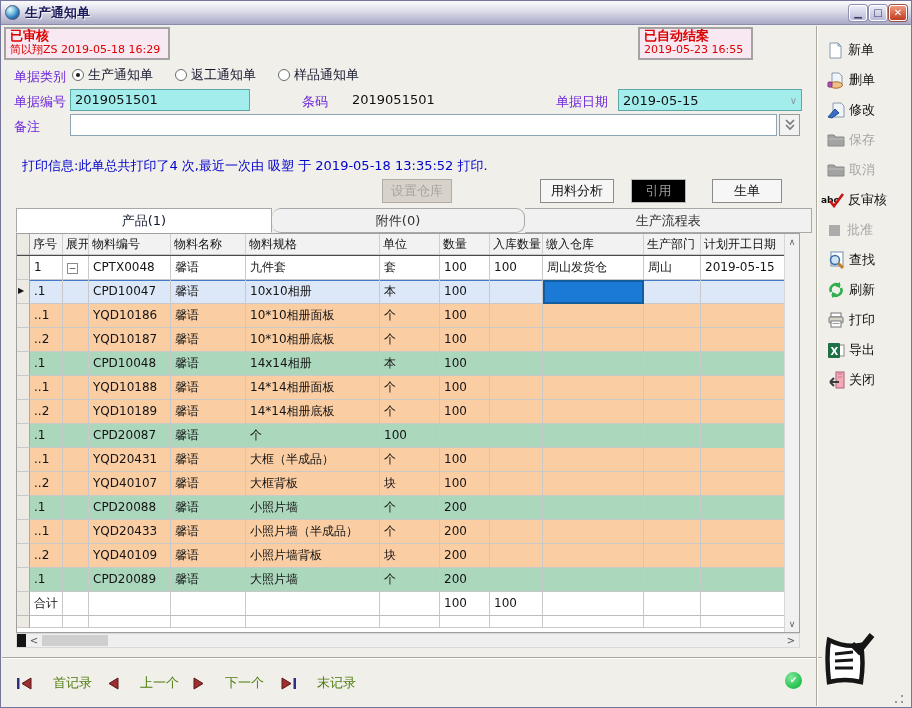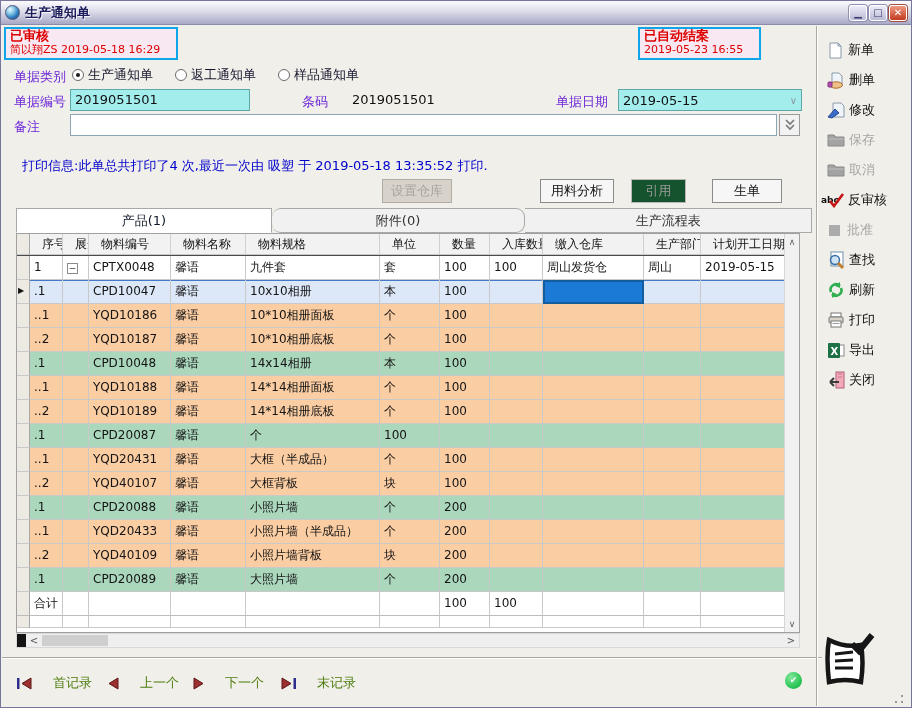--- a/index.html
+++ b/index.html
@@ -9,53 +9,53 @@
   .titlebar{position:relative;height:24px;background:linear-gradient(180deg,#fbfbfe 0%,#dcdcea 45%,#a9a9c6 100%);border-bottom:1px solid #8b8baa;display:flex;align-items:center;padding:0 4px;}
   .app-icon{width:15px;height:15px;border-radius:50%;background:radial-gradient(circle at 32% 28%,#eaf6ff 0%,#8fd0e8 28%,#2f7ec0 62%,#123a6e 100%);border:1px solid #55557a;margin-right:5px;flex:0 0 auto;}
   .title-text{font-size:13px;font-weight:bold;color:#1d1d5c;text-shadow:1px 1px 0 rgba(255,255,255,.8);flex:1;}
   .winbtn{width:18px;height:16px;margin-left:2px;border:1px solid #fff;border-radius:3px;font-size:10px;line-height:14px;text-align:center;color:#3a3a6a;background:linear-gradient(180deg,#eeeef8,#b9b9d6);box-shadow:0 0 0 1px #9090b0;}
   .winbtn.close{background:linear-gradient(180deg,#ef9a82,#c23a1e);color:#fff;font-weight:bold;box-shadow:0 0 0 1px #a05040;}
   
   .bodyarea{position:absolute;top:25px;left:1px;right:1px;bottom:1px;}
   .main{position:absolute;left:0;top:0;width:820px;height:100%;}
   .sidebar{position:absolute;right:4px;top:0;width:90px;height:100%;border-left:1px solid #aba99d;box-shadow:inset 1px 0 0 #ffffff;}
   
-  .stamp{position:absolute;border:2px solid #0ea5e9;background:#f7e8f1;color:#dd0000;padding:0 16px 1px 4px;line-height:1.15;}
+  .stamp{position:absolute;border:2px solid #a3a3a3;background:#f7e8f1;color:#dd0000;padding:0 8px 1px 4px;line-height:1.15;}
   .stamp .l1{font-size:13px;font-weight:bold;display:block;}
   .stamp .l2{font-size:11px;display:block;text-align:center;}
   .stamp-left{left:2px;top:1px;}
   .stamp-right{left:636px;top:1px;}
   
   .flabel{position:absolute;font-size:13px;color:#6d28d9;}
   .radio-group{position:absolute;left:70px;top:40px;display:flex;gap:22px;font-size:13px;color:#15152e;}
   .radio{display:flex;align-items:center;gap:4px;}
   .rdot{width:12px;height:12px;border-radius:50%;border:1px solid #6a6a6a;background:#fff;position:relative;}
   .radio.checked .rdot::after{content:"";position:absolute;left:3px;top:3px;width:4px;height:4px;border-radius:50%;background:#1c1c1c;}
   .field{position:absolute;height:22px;border:1px solid #5fa8a8;background:#a4eded;font-size:13px;color:#101010;padding:2px 4px;}
   .field.white{background:#fff;border:1px solid #8ca6b8;}
   .statictext{position:absolute;font-size:13px;color:#101010;}
   .dateselect{display:flex;align-items:center;justify-content:space-between;}
   .ddchev{color:#8a9aa2;font-size:10px;}
   .dblchev{position:absolute;left:777px;top:88px;width:21px;height:22px;border:1px solid #9a9a9a;background:#f2f2f2;display:flex;align-items:center;justify-content:center;}
   
   .printinfo{position:absolute;left:20px;top:131px;font-size:13px;color:#0000cc;}
   .abtn{position:absolute;top:153px;height:24px;border:1px solid #8a8a8a;background:#f6f6f6;font-size:13px;color:#111;text-align:center;line-height:22px;}
   .abtn.disabled{background:#d7d3cb;border-color:#b0aca4;color:#a9a59d;}
-  .abtn.disabled2{background:#14532d;border-color:#b8b8b8;color:#9c9c9c;}
+  .abtn.disabled2{background:#000000;border-color:#b8b8b8;color:#9c9c9c;}
   
   .tabs{position:absolute;left:14px;top:182px;width:796px;height:25px;display:flex;}
   .tab{border:1px solid #a8a8a8;border-left:none;background:#f1f1f1;font-size:13px;color:#333;display:flex;align-items:center;justify-content:center;}
   .tab:first-child{border-left:1px solid #a8a8a8;}
   .tab.active{background:#ffffff;border-bottom:1px solid #ffffff;color:#0f172a;}
   
   .tablebox{position:absolute;left:14px;top:207px;width:784px;height:400px;border:1px solid #a0a0a0;background:#fff;overflow:hidden;}
   .tgrid{position:absolute;left:0;top:0;width:769px;}
   .trow,.thead-row{display:grid;grid-template-columns:13px 33px 26px 82px 75px 134px 60px 50px 53px 101px 57px 85px;}
   .thead-row{height:22px;background:#f2f2f2;border-bottom:1px solid #4a4a4a;}
-  .thead-row .tcell{font-size:12px;color:#111;line-height:21px;border-right:1px solid #d0d0d0;padding-left:12px;overflow:hidden;white-space:nowrap;}
+  .thead-row .tcell{font-size:12px;color:#111;line-height:21px;border-right:1px solid #d0d0d0;padding-left:3px;overflow:hidden;white-space:nowrap;}
   .trow{height:24px;background:#fff;}
   .trow.orange{background:#fbcda3;}
   .trow.green{background:#abd7bc;}
   .trow.selected{background:#dce7f8;box-shadow:inset 0 1px 0 #4478c8, inset 0 -1px 0 #4478c8;}
   .trow.total .tcell{border-bottom:1px solid #bcbcbc;}
   .tcell{font-size:12px;color:#141414;line-height:23px;border-right:1px solid #c9c9c9;border-bottom:1px solid #c9c9c9;padding-left:4px;overflow:hidden;white-space:nowrap;}
   .tcell.gutter{background:#eceae2;border-right:1px solid #a8a8a8;padding-left:1px;font-size:8px;color:#111;line-height:22px;}
   .expandbox{display:inline-block;width:11px;height:11px;border:1px solid #8a8a8a;background:#fff;font-size:9px;line-height:9px;text-align:center;color:#333;margin-top:5px;}
   .tcell.focused{background:#1b7ad5;border:2px solid #135c9e;}
   .vscroll{position:absolute;right:0;top:0;width:15px;height:100%;background:#f1f1f1;border-left:1px solid #d5d5d5;}

